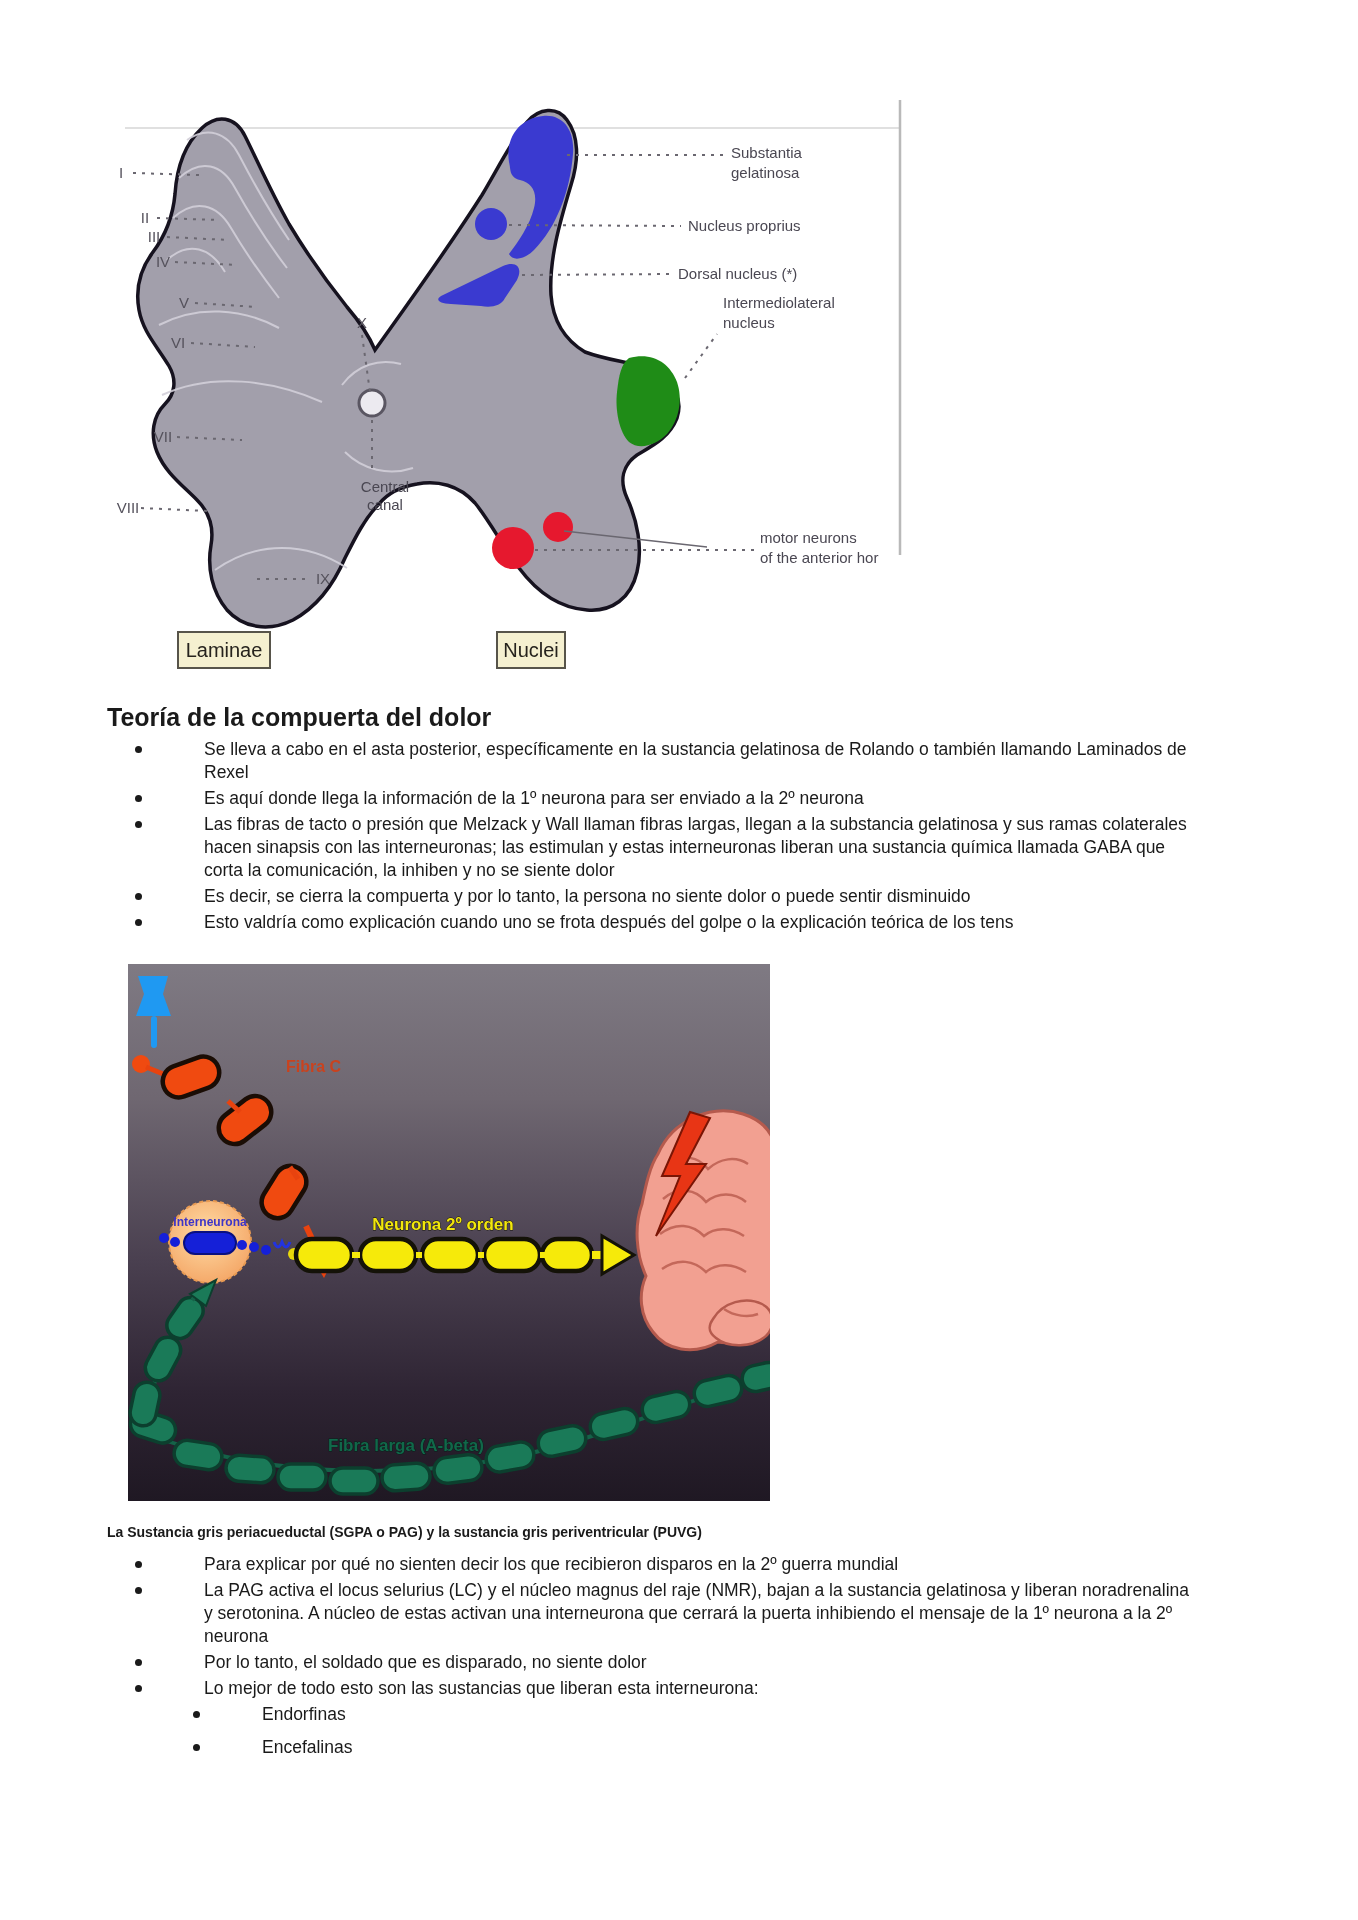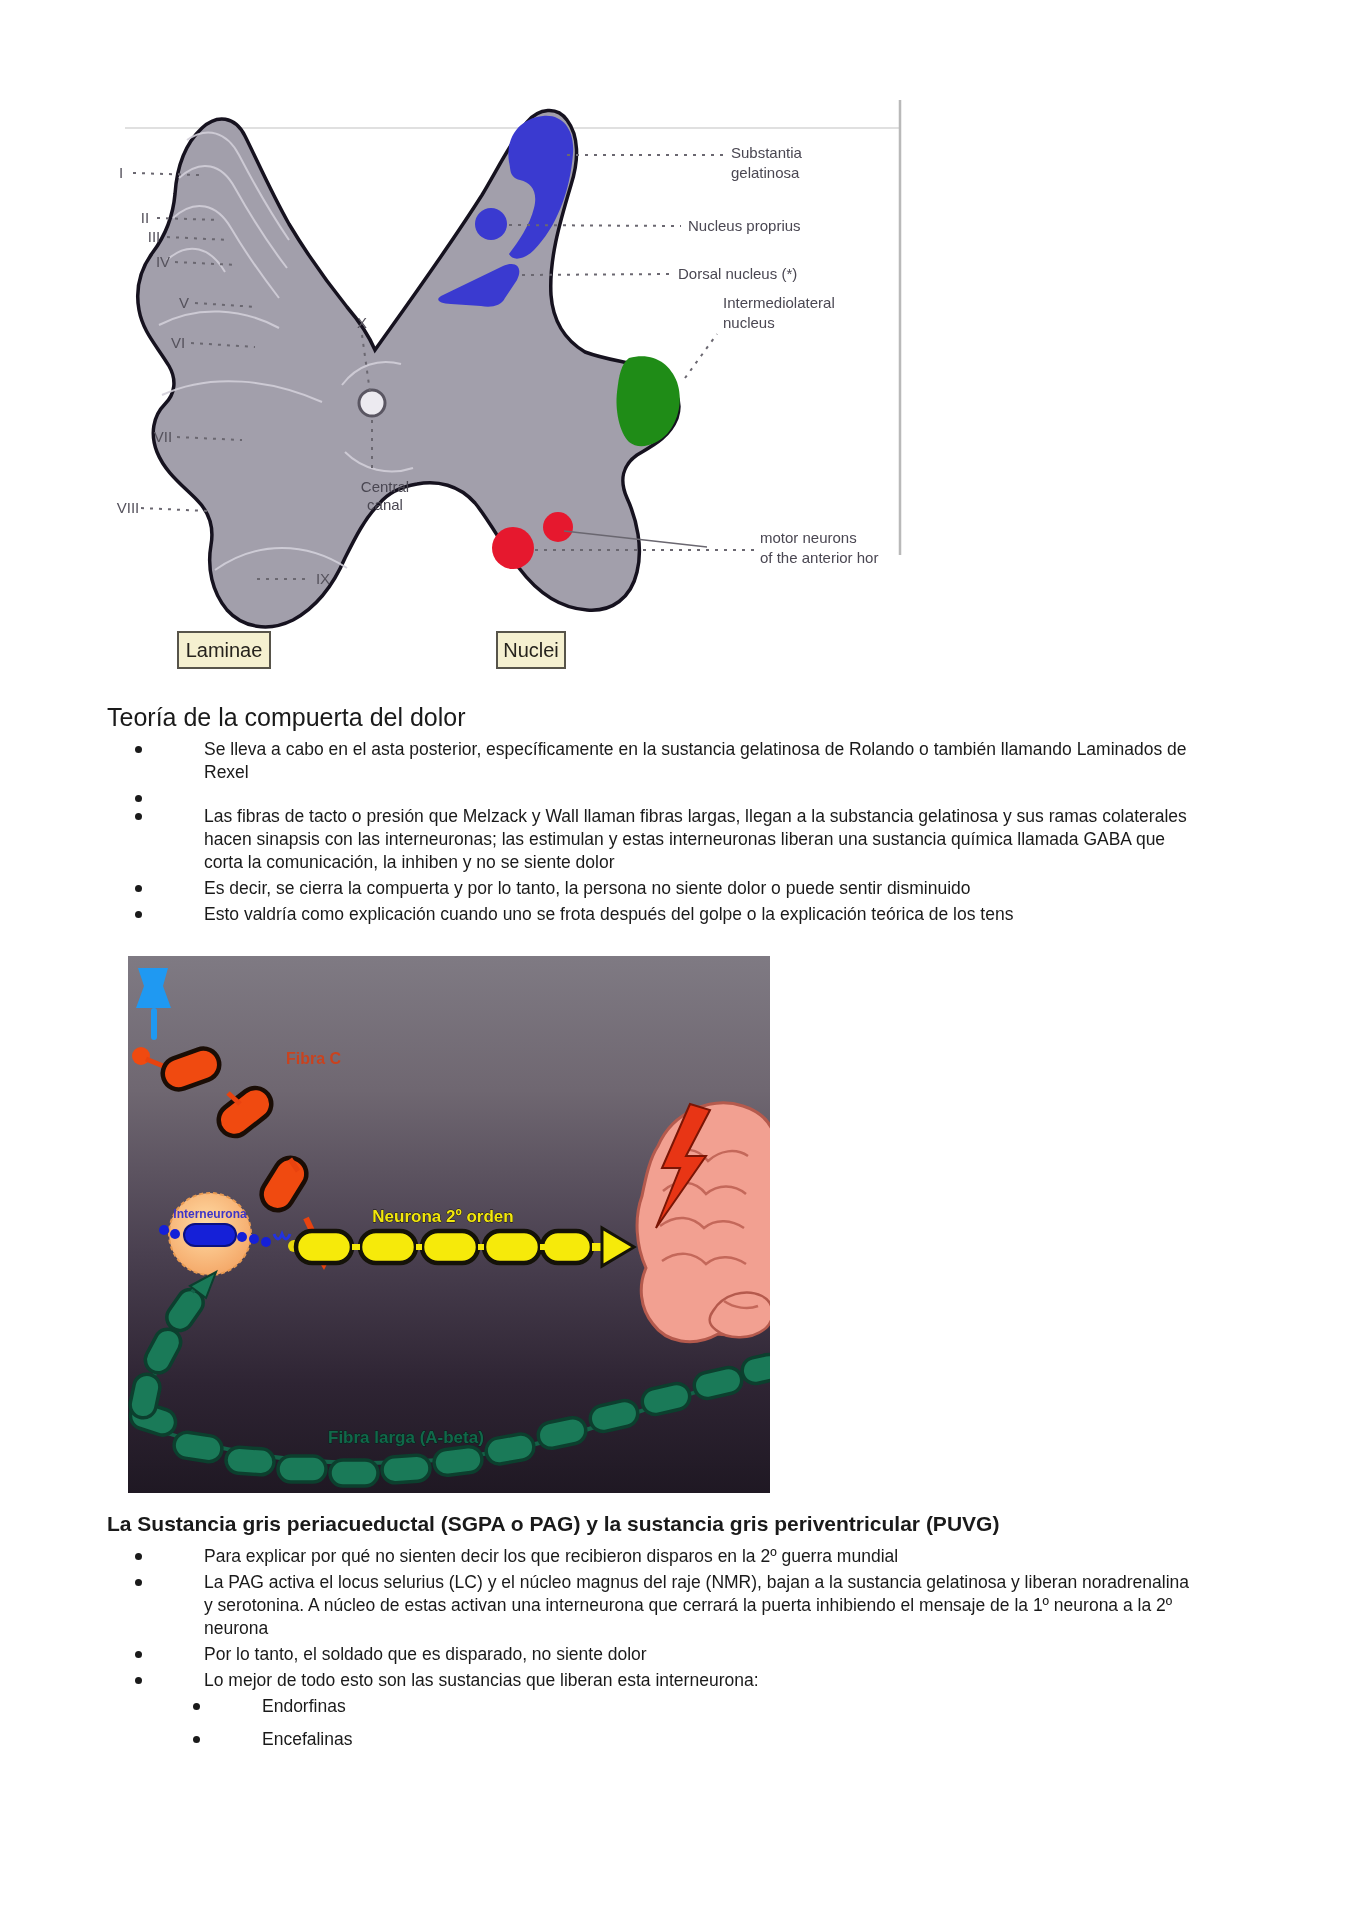--- a/index.html
+++ b/index.html
@@ -9,23 +9,23 @@
 
   
   .fig1{position:relative;margin-top:100px;width:796px;height:590px;background:#fff;}
   .fig1 svg{display:block;}
 
   
   .fig2{position:relative;margin-left:21px;margin-top:30px;width:642px;height:537px;text-decoration:underline;}
   .fig2 svg{display:block;}
 
   
-  h1.title{font-size:25px;line-height:30px;font-weight:normal;margin:12px 0 6px 0;letter-spacing:0px;}
+  h1.title{font-size:25px;line-height:30px;font-weight:bold;margin:12px 0 6px 0;letter-spacing:0px;}
   h2.sub{font-size:17.5px;line-height:22px;font-weight:bold;margin:24px 0 8px 0;}
-  h3.sub{font-size:21px;line-height:22px;font-weight:bold;margin:20px 0 10px 0;}
+  h3.sub{font-size:14px;line-height:22px;font-weight:bold;margin:20px 0 10px 0;}
   .bullets{max-width:1090px;}
   .bullet{display:flex;align-items:flex-start;margin:0 0 3px 0;gap:44px;}
   .bullet .dot{flex:0 0 auto;width:7px;height:7px;border-radius:50%;background:#1a1a1a;margin:8px 0 0 28px;}
   .bullet .btext{margin-left:18px;font-size:17.5px;line-height:23px;}
   .bullet.subind .dot{margin-left:86px;}
   .bullet.subind{margin-bottom:10px;}
 
   text{font-family:"Liberation Sans",sans-serif;}
 </style>
 </head>
@@ -130,20 +130,21 @@
   </div>
 
   <h1 class="title">Teoría de la compuerta del dolor</h1>
   <div class="bullets">
     <div class="bullet">
           <span class="dot"></span>
           <div class="btext">Se lleva a cabo en el asta posterior, específicamente en la sustancia gelatinosa de Rolando o también llamando Laminados de Rexel</div>
         </div>
     <div class="bullet">
           <span class="dot"></span>
+          <div class="btext">Es aquí donde llega la información de la 1º neurona para ser enviado a la 2º neurona</div>
         </div>
   </div>
 
   <div class="bullets">
     <div class="bullet">
           <span class="dot"></span>
           <div class="btext">Las fibras de tacto o presión que Melzack y Wall llaman fibras largas, llegan a la substancia gelatinosa y sus ramas colaterales hacen sinapsis con las interneuronas; las estimulan y estas interneuronas liberan una sustancia química llamada GABA que corta la comunicación, la inhiben y no se siente dolor</div>
         </div>
     <div class="bullet">
           <span class="dot"></span>

